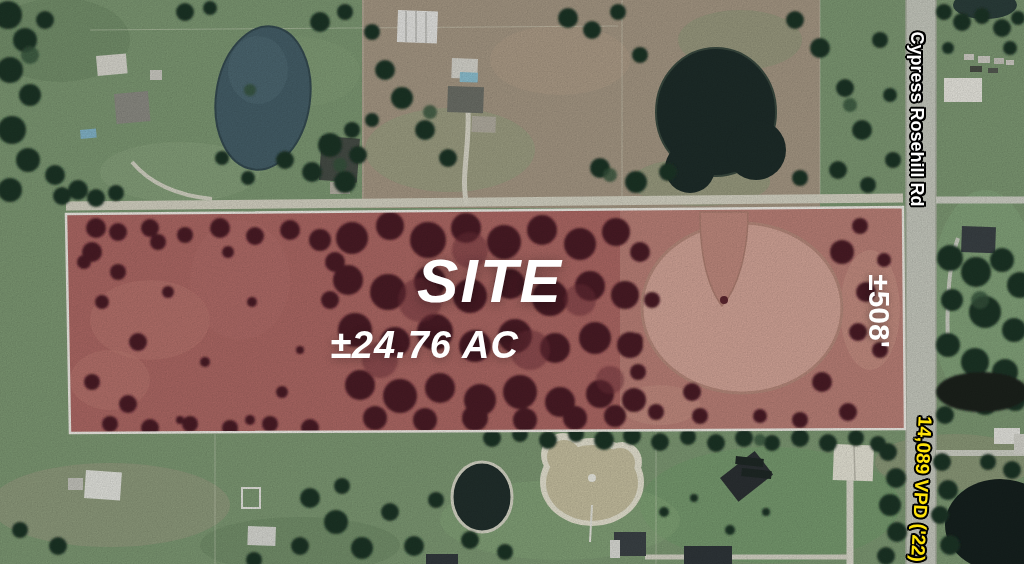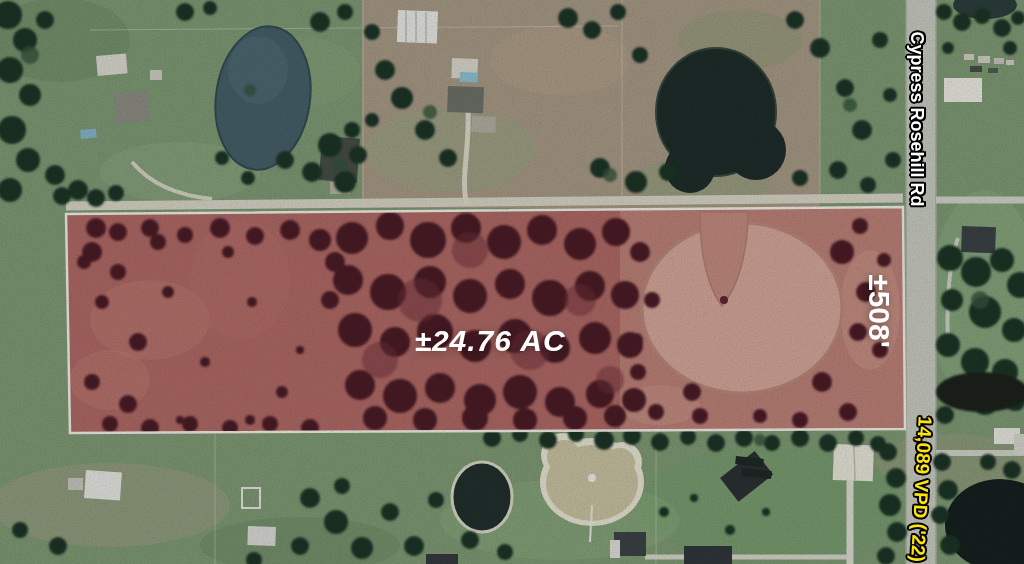--- a/index.html
+++ b/index.html
@@ -3,22 +3,22 @@
 <meta charset="utf-8">
 <style>
   html,body{margin:0;padding:0;background:#1b1b1b}
   .stage{position:relative;width:1024px;height:564px;overflow:hidden;
          font-family:"Liberation Sans","DejaVu Sans",sans-serif;background:#7f9b75}
   .stage svg{position:absolute;left:0;top:0}
   .anno{position:absolute;color:var(--label-white,#ffffff);font-weight:bold;white-space:nowrap}
   #siteLabel{left:330px;top:250px;width:320px;text-align:center;font-style:italic;
              font-size:62px;line-height:1;letter-spacing:2px;
              text-shadow:0 2px 12px rgba(0,0,0,.35)}
-  #acreage{left:330px;top:326px;width:320px;text-align:center;font-style:italic;
-           font-size:30px;line-height:1;letter-spacing:1px;
+  #acreage{left:330px;top:326px;width:320px;font-style:italic;
+           font-size:38px;line-height:1;letter-spacing:1px;
            text-shadow:0 2px 8px rgba(0,0,0,.3)}
   #frontage{left:819px;top:294px;width:120px;height:34px;line-height:34px;text-align:center;
             font-size:30px;transform:rotate(90deg);text-shadow:0 1px 6px rgba(0,0,0,.35)}
   #roadName{left:827px;top:106px;width:180px;height:26px;line-height:26px;text-align:center;
             font-size:18px;transform:rotate(90deg);
             text-shadow:-2px 0 #000,2px 0 #000,0 -2px #000,0 2px #000,
                         -1.5px -1.5px #000,1.5px -1.5px #000,-1.5px 1.5px #000,1.5px 1.5px #000}
   #traffic{left:836px;top:476px;width:170px;height:26px;line-height:26px;text-align:center;
            font-size:19px;color:var(--traffic-yellow,#ffe40a);transform:rotate(93deg);
            text-shadow:-2px 0 #000,2px 0 #000,0 -2px #000,0 2px #000,
@@ -385,17 +385,18 @@
             <circle cx="380" cy="360" r="18"></circle>
             <circle cx="610" cy="380" r="14"></circle>
       </g>
     </g>
     <polygon points="66,214 903,207 905,429 70,433" fill="none" stroke="#f4f1ea" stroke-width="2.5"></polygon>
   </g>
 
   <rect x="0" y="0" width="1024" height="564" filter="url(#grain)" opacity=".5"></rect>
 </svg>
 
+  <div class="anno" id="siteLabel">SITE</div>
   <div class="anno" id="acreage">±24.76 AC</div>
   <div class="anno" id="frontage">±508'</div>
   <div class="anno" id="roadName">Cypress Rosehill Rd</div>
   <div class="anno" id="traffic">14,089 VPD ('22)</div>
 </div>
 
 </body></html>

